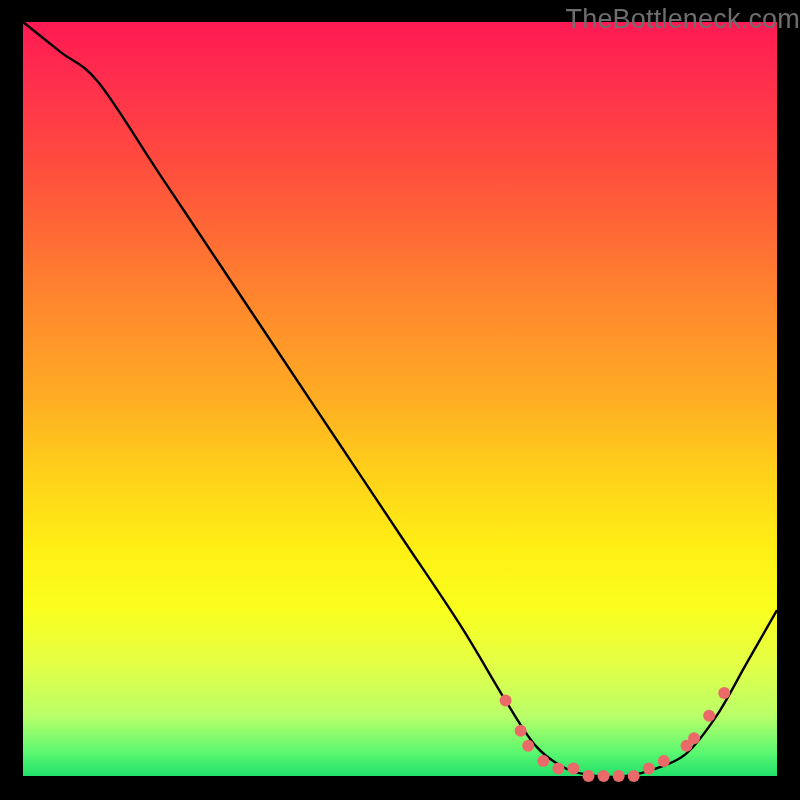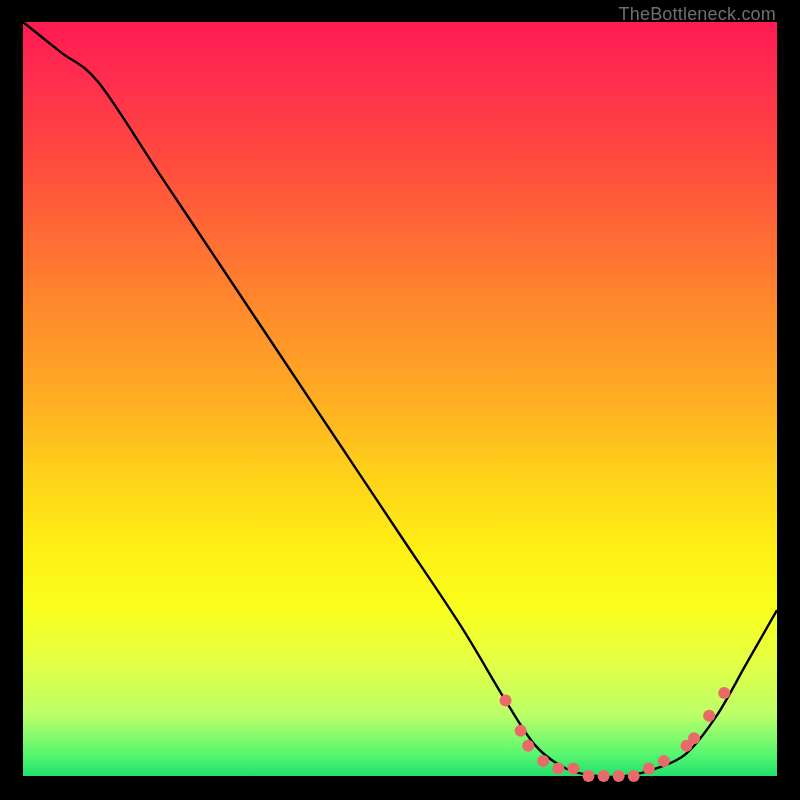--- a/index.html
+++ b/index.html
@@ -13,23 +13,23 @@
   }
   .frame {
     position: relative;
     width: 800px;
     height: 800px;
     background: #000;
   }
   .watermark {
     position: absolute;
     top: 4px;
-    right: 24px;
+    right: 0;
     color: #6e6e6e;
-    font-size: 18px;
+    font-size: 27px;
     font-weight: 400;
     letter-spacing: 0.2px;
     z-index: 10;
     user-select: none;
   }
   .plot-area {
     position: absolute;
     left: 23px;
     top: 22px;
     width: 754px;

